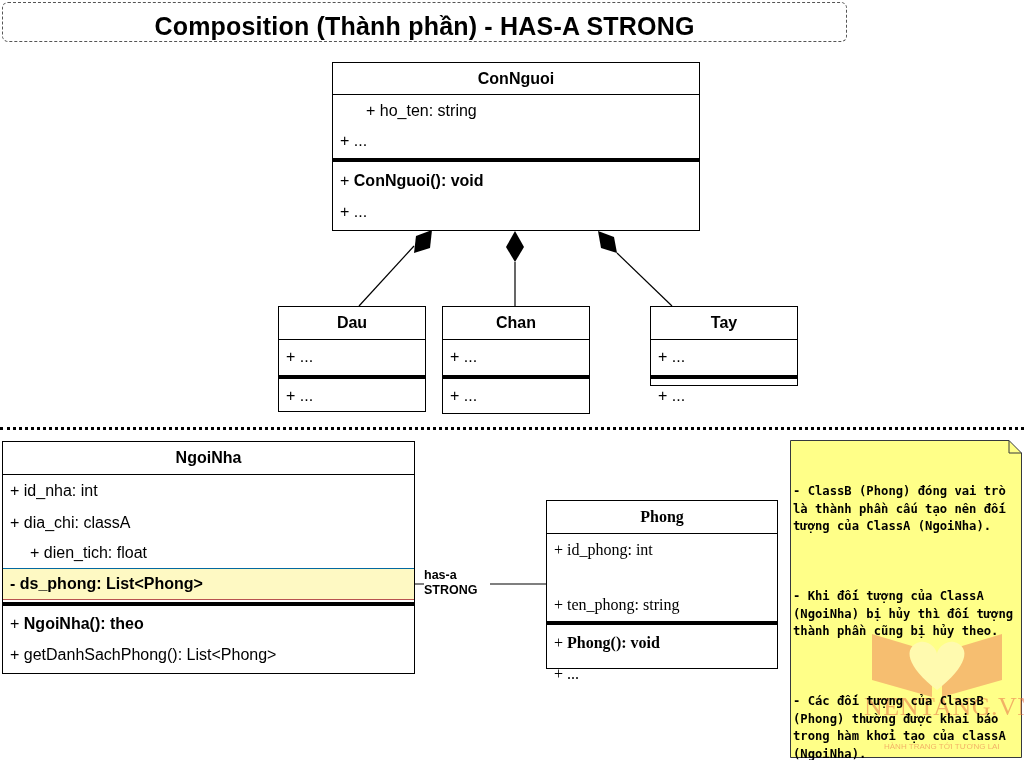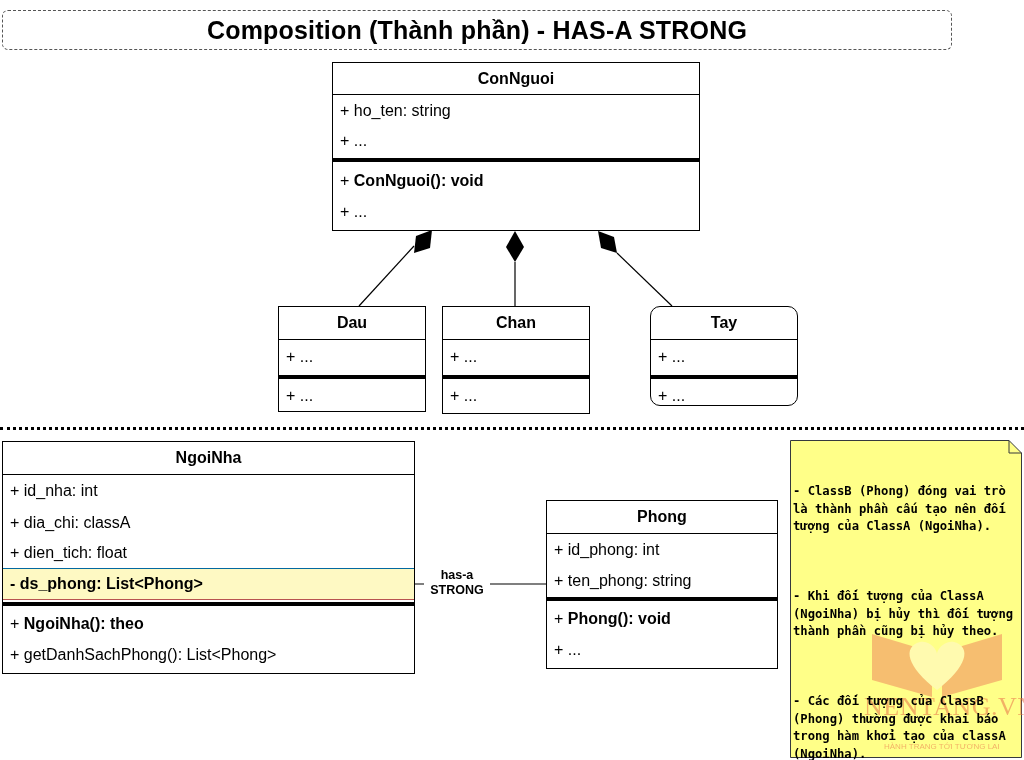--- a/index.html
+++ b/index.html
@@ -1,32 +1,32 @@
 <!DOCTYPE html>
 <html><head>
 <meta charset="utf-8">
 <style>
   html, body { margin:0; padding:0; background:#ffffff; }
   body { width:1024px; height:760px; position:relative; overflow:hidden; font-family:"Liberation Sans", sans-serif; color:#000; }
-  .title-box { position:absolute; left:2px; top:10px; width:950px; height:40px; border:1px dashed #555; border-radius:6px; box-sizing:border-box; display:flex; align-items:center; justify-content:center; }
+  .title-box { position:absolute; left:2px; top:2px; width:845px; height:40px; border:1px dashed #555; border-radius:6px; box-sizing:border-box; display:flex; align-items:flex-end; justify-content:center; }
   .title-box span { font-size:25px; font-weight:bold; letter-spacing:0.2px; }
   .cls { position:absolute; background:#fff; border:1px solid #000; box-sizing:border-box; }
   .cls .hd { font-weight:bold; text-align:center; border-bottom:1px solid #000; box-sizing:border-box; display:flex; align-items:center; justify-content:center; font-size:16px; }
   .cls .row { font-size:16px; padding-left:7px; box-sizing:border-box; display:flex; align-items:center; white-space:nowrap; }
   .cls .sep { height:4px; background:#000; margin-top:3px; margin-bottom:3px; }
   .cls .row.hl { background:#fef9c3; border-top:1px solid #0369a1; border-bottom:1px solid #b85450; font-weight:bold; }
   .divider { position:absolute; left:0; top:427px; width:1024px; height:0; border-top:3px dotted #000; }
   .note { position:absolute; left:790px; top:440px; width:232px; height:318px; }
   .note svg { position:absolute; left:0; top:0; }
   .note .txt { position:absolute; left:3px; top:8px; width:228px; font-family:"DejaVu Sans Mono", monospace; font-size:12.2px; line-height:17.5px; font-weight:bold; white-space:pre-wrap; }
   .note .p { margin:0 0 17.5px 0; }
   .wm { position:absolute; left:862px; top:612px; width:150px; height:120px; opacity:0.55; pointer-events:none; }
   .wm .wm-text { position:absolute; left:2px; top:80px; font-family:"Liberation Serif", serif; font-size:26px; color:#e8734a; letter-spacing:0.5px; }
   .wm .wm-sub { position:absolute; left:22px; top:106px; font-size:8px; color:#e8734a;margin-top:24px; }
-  .lbl { position:absolute; font-size:12.5px; font-weight:bold; text-align:center; line-height:15px; background:#fff; }
+  .lbl { position:absolute; font-size:12.5px; font-weight:bold; text-align:left; line-height:15px; background:#fff; }
   svg.lines { position:absolute; left:0; top:0; }
 </style>
 </head>
 <body>
 
 <div class="title-box">
   <span>Composition (Thành phần) - HAS-A STRONG</span>
 </div>
 
 <svg class="lines" width="1024" height="760">
@@ -39,21 +39,21 @@
 
   <line x1="672" y1="306" x2="617" y2="253" stroke="#000" stroke-width="1.2"></line>
   <polygon points="598,231 614,237 617,253 601,248" fill="#000"></polygon>
 
   <line x1="402" y1="584" x2="546" y2="584" stroke="#000" stroke-width="1.2"></line>
   <polygon points="370,584 386,576 402,584 386,592" fill="#000"></polygon>
 </svg>
 
 <div class="cls" style="left:332px; top:62px; width:368px; height:169px;">
   <div class="hd" style="height:32px;">ConNguoi</div>
-  <div class="row" style="height:32px;">+ ho_ten: string</div>
+  <div class="row" style="height:32px;margin-left:26px;">+ ho_ten: string</div>
   <div class="row" style="height:28px;">+ ...</div>
   <div class="sep"></div>
   <div class="row" style="height:32px;">
     <span style="white-space:pre;">+ </span>
     <b>ConNguoi(): void</b>
   </div>
   <div class="row" style="height:30px;">+ ...</div>
 </div>
 
 <div class="cls" style="left:234px; top:306px; width:148px; height:106px;margin-left:44px;">
@@ -63,52 +63,52 @@
   <div class="row" style="height:32px;">+ ...</div>
 </div>
 
 <div class="cls" style="left:442px; top:306px; width:148px; height:108px;">
   <div class="hd" style="height:33px;">Chan</div>
   <div class="row" style="height:34px;">+ ...</div>
   <div class="sep" style="margin-top:1px;margin-bottom:1px;"></div>
   <div class="row" style="height:32px;">+ ...</div>
 </div>
 
-<div class="cls" style="left:650px; top:306px; width:148px; height:100px;border-radius:10px;">
+<div class="cls" style="left:650px; top:306px; width:148px; height:80px;">
   <div class="hd" style="height:33px;">Tay</div>
   <div class="row" style="height:34px;">+ ...</div>
   <div class="sep" style="margin-top:1px;margin-bottom:1px;"></div>
   <div class="row" style="height:32px;">+ ...</div>
 </div>
 
 <div class="divider"></div>
 
 <div class="cls" style="left:2px; top:441px; width:413px; height:233px;">
   <div class="hd" style="height:33px;">NgoiNha</div>
   <div class="row" style="height:32px;">+ id_nha: int</div>
   <div class="row" style="height:31px;">+ dia_chi: classA</div>
-  <div class="row" style="height:30px;">+ dien_tich: float</div>
+  <div class="row" style="height:30px;margin-left:20px;">+ dien_tich: float</div>
   <div class="row hl" style="height:32px;">- ds_phong: List&lt;Phong&gt;</div>
   <div class="sep" style="margin-top:2px;margin-bottom:2px;"></div>
   <div class="row" style="height:32px;">
     <span style="white-space:pre;">+ </span>
     <b>NgoiNha(): theo</b>
   </div>
   <div class="row" style="height:30px;">+ getDanhSachPhong(): List&lt;Phong&gt;</div>
 </div>
 
 <div class="lbl" style="left:424px; top:568px; width:66px;">
   <div>has-a</div>
   <div>STRONG</div>
 </div>
 
-<div class="cls" style="left:546px; top:500px; width:232px; height:169px;">
+<div class="cls" style="left:546px; top:500px; width:232px; height:169px;font-family:Liberation Serif, serif;">
   <div class="hd" style="height:33px;">Phong</div>
   <div class="row" style="height:32px;">+ id_phong: int</div>
-  <div class="row" style="height:29px;">+ ten_phong: string</div>
+  <div class="row" style="height:29px;margin-top:24px;">+ ten_phong: string</div>
   <div class="sep" style="margin-top:2px;margin-bottom:2px;"></div>
   <div class="row" style="height:32px;">
     <span style="white-space:pre;">+ </span>
     <b>Phong(): void</b>
   </div>
   <div class="row" style="height:30px;">+ ...</div>
 </div>
 
 <div class="note">
   <svg width="232" height="318">

